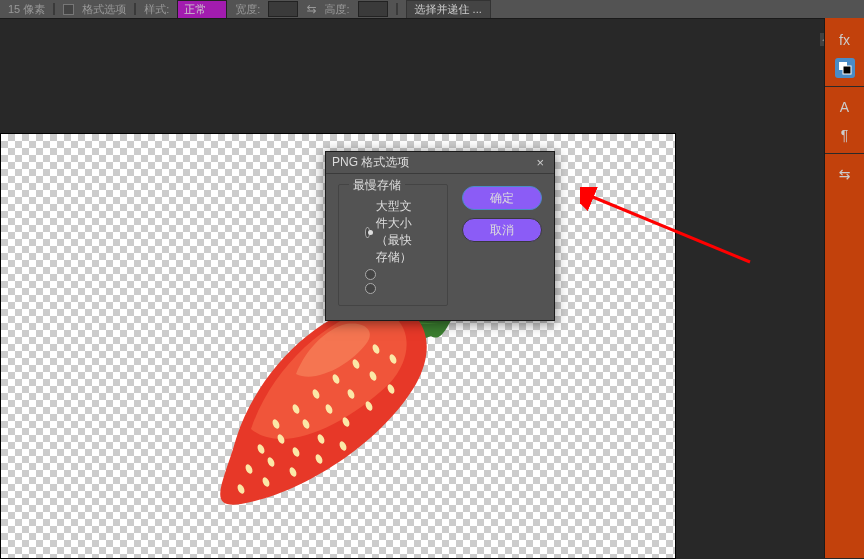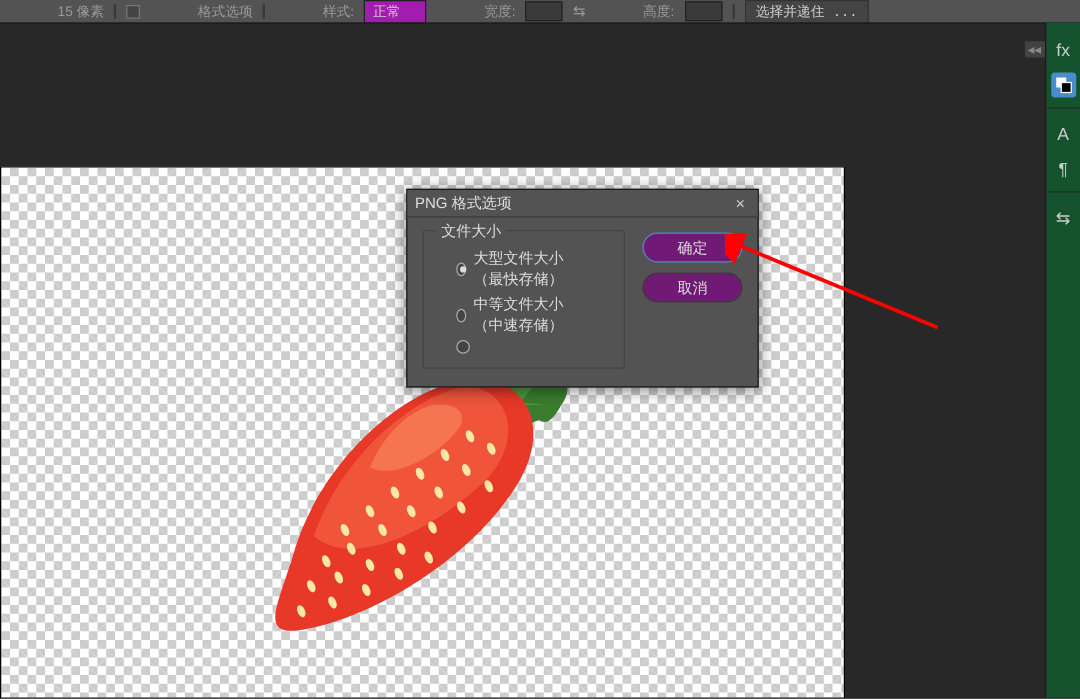--- a/index.html
+++ b/index.html
@@ -21,21 +21,20 @@
       background: #535353;
       display: flex;
       align-items: center;
       padding: 0 8px;
       gap: 8px;
       color: #999;
     }
     .toolbar-text {
       color: #999;
       font-size: 11px;
-      margin-left: 38px;
     }
     .toolbar-checkbox {
       width: 11px;
       height: 11px;
       border: 1px solid #777;
       background: #444;
     }
     .toolbar-select {
       background: #a21caf;
       color: #ccc;
@@ -54,21 +53,20 @@
     .toolbar-link-icon {
       color: #999;
       font-size: 12px;
     }
     .toolbar-btn {
       background: #444;
       color: #ccc;
       border: 1px solid #333;
       padding: 1px 8px;
       font-size: 11px;
-      font-family: Liberation Mono, monospace;
     }
     .divider {
       height: 12px;
       width: 2px;
       background: #3a3a3a;
     }
     .main-area {
       position: absolute;
       top: 18px;
       left: 0;
@@ -105,23 +103,23 @@
       position: absolute;
       top: 120px;
       left: 180px;
       width: 290px;
       height: 260px;
     }
     .right-panel {
       position: absolute;
       right: 0;
       top: 18px;
-      width: 28px;
+      width: 40px;
       height: 540px;
-      background: #14532d;
+      background: #c2410c;
       border-left: 1px solid #1a1a1a;
       display: flex;
       flex-direction: column;
       align-items: center;
       padding-top: 12px;
       gap: 10px;
     }
     .panel-group {
       display: flex;
       flex-direction: column;
@@ -151,21 +149,21 @@
       right: 28px;
       color: #888;
       font-size: 11px;
       background: #424242;
       padding: 0 3px;
     }
     .dialog {
       position: absolute;
       top: 151px;
       left: 325px;
-      width: 282px;
+      width: 230px;
       background: #535353;
       border: 1px solid #1a1a1a;
       box-shadow: 0 2px 12px rgba(0,0,0,0.5);
       z-index: 10;
     }
     .dialog-titlebar {
       height: 22px;
       background: #535353;
       display: flex;
       align-items: center;
@@ -240,21 +238,21 @@
       display: flex;
       flex-direction: column;
       gap: 8px;
       padding-top: 2px;
     }
     .dlg-btn {
       width: 80px;
       height: 24px;
       border: 1px solid #3a3a3a;
       border-radius: 14px;
-      background: #701a75;
+      background: #8b5cf6;
       color: #ddd;
       font-size: 12px;
       display: flex;
       align-items: center;
       justify-content: center;
       font-family: Liberation Mono, monospace;
     }
     .dlg-btn.primary {
       border-color: #4a8cc7;
     }
@@ -349,28 +347,27 @@
   </div>
 </div>
 
 <div class="dialog">
   <div class="dialog-titlebar">
     <span class="dialog-title">PNG 格式选项</span>
     <span class="dialog-close">×</span>
   </div>
   <div class="dialog-body">
     <div class="fieldset">
-      <span class="fieldset-legend">文件大小</span>
+      <span class="fieldset-legend">最慢存储</span>
       <div class="radio-row">
         <span class="radio checked"></span>
         <span>大型文件大小（最快存储）</span>
       </div>
       <div class="radio-row">
         <span class="radio"></span>
-        <span>中等文件大小（中速存储）</span>
       </div>
       <div class="radio-row">
         <span class="radio"></span>
       </div>
     </div>
     <div class="dialog-buttons">
       <div class="dlg-btn primary">确定</div>
       <div class="dlg-btn">取消</div>
     </div>
   </div>

